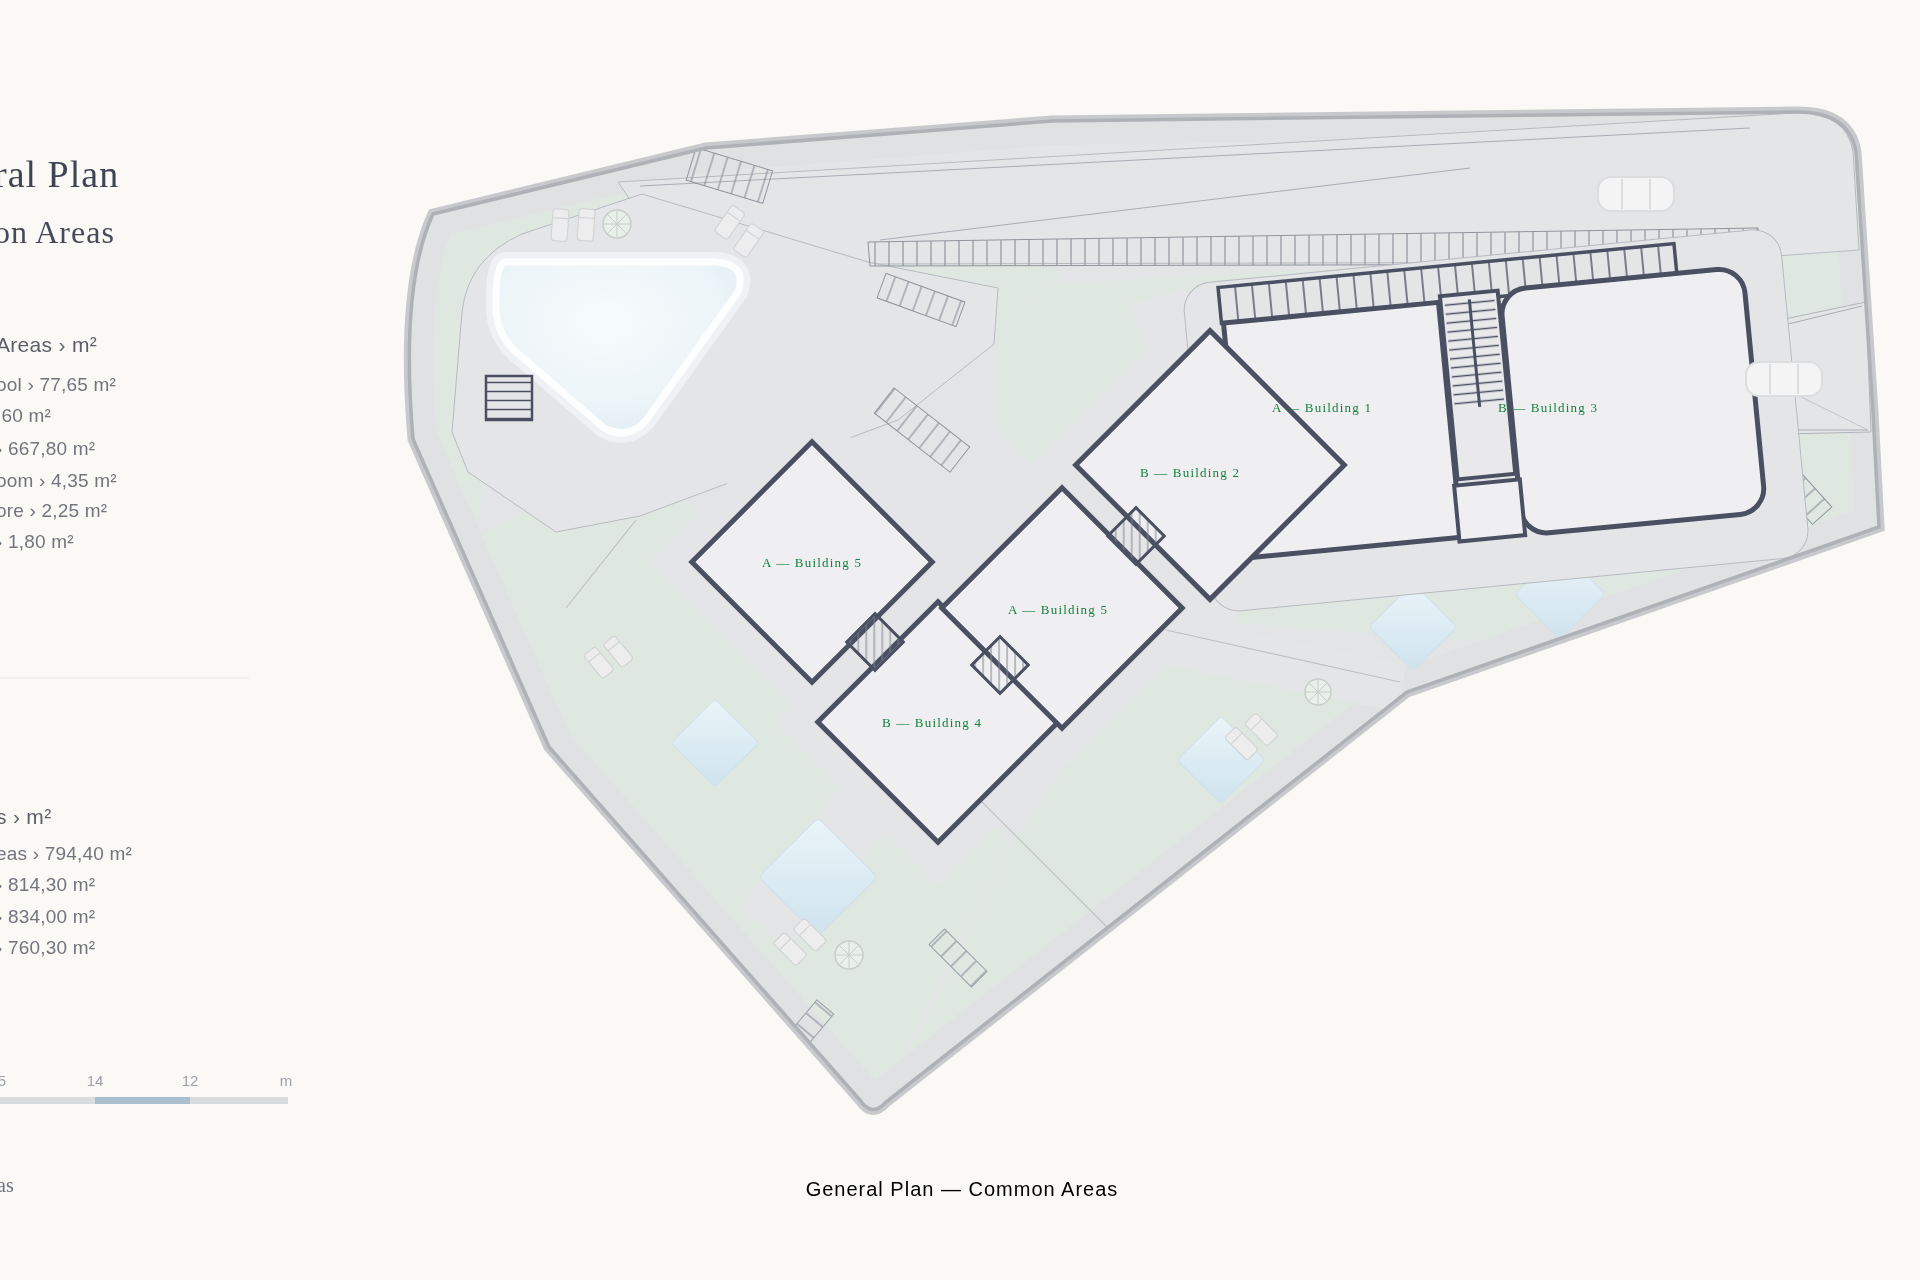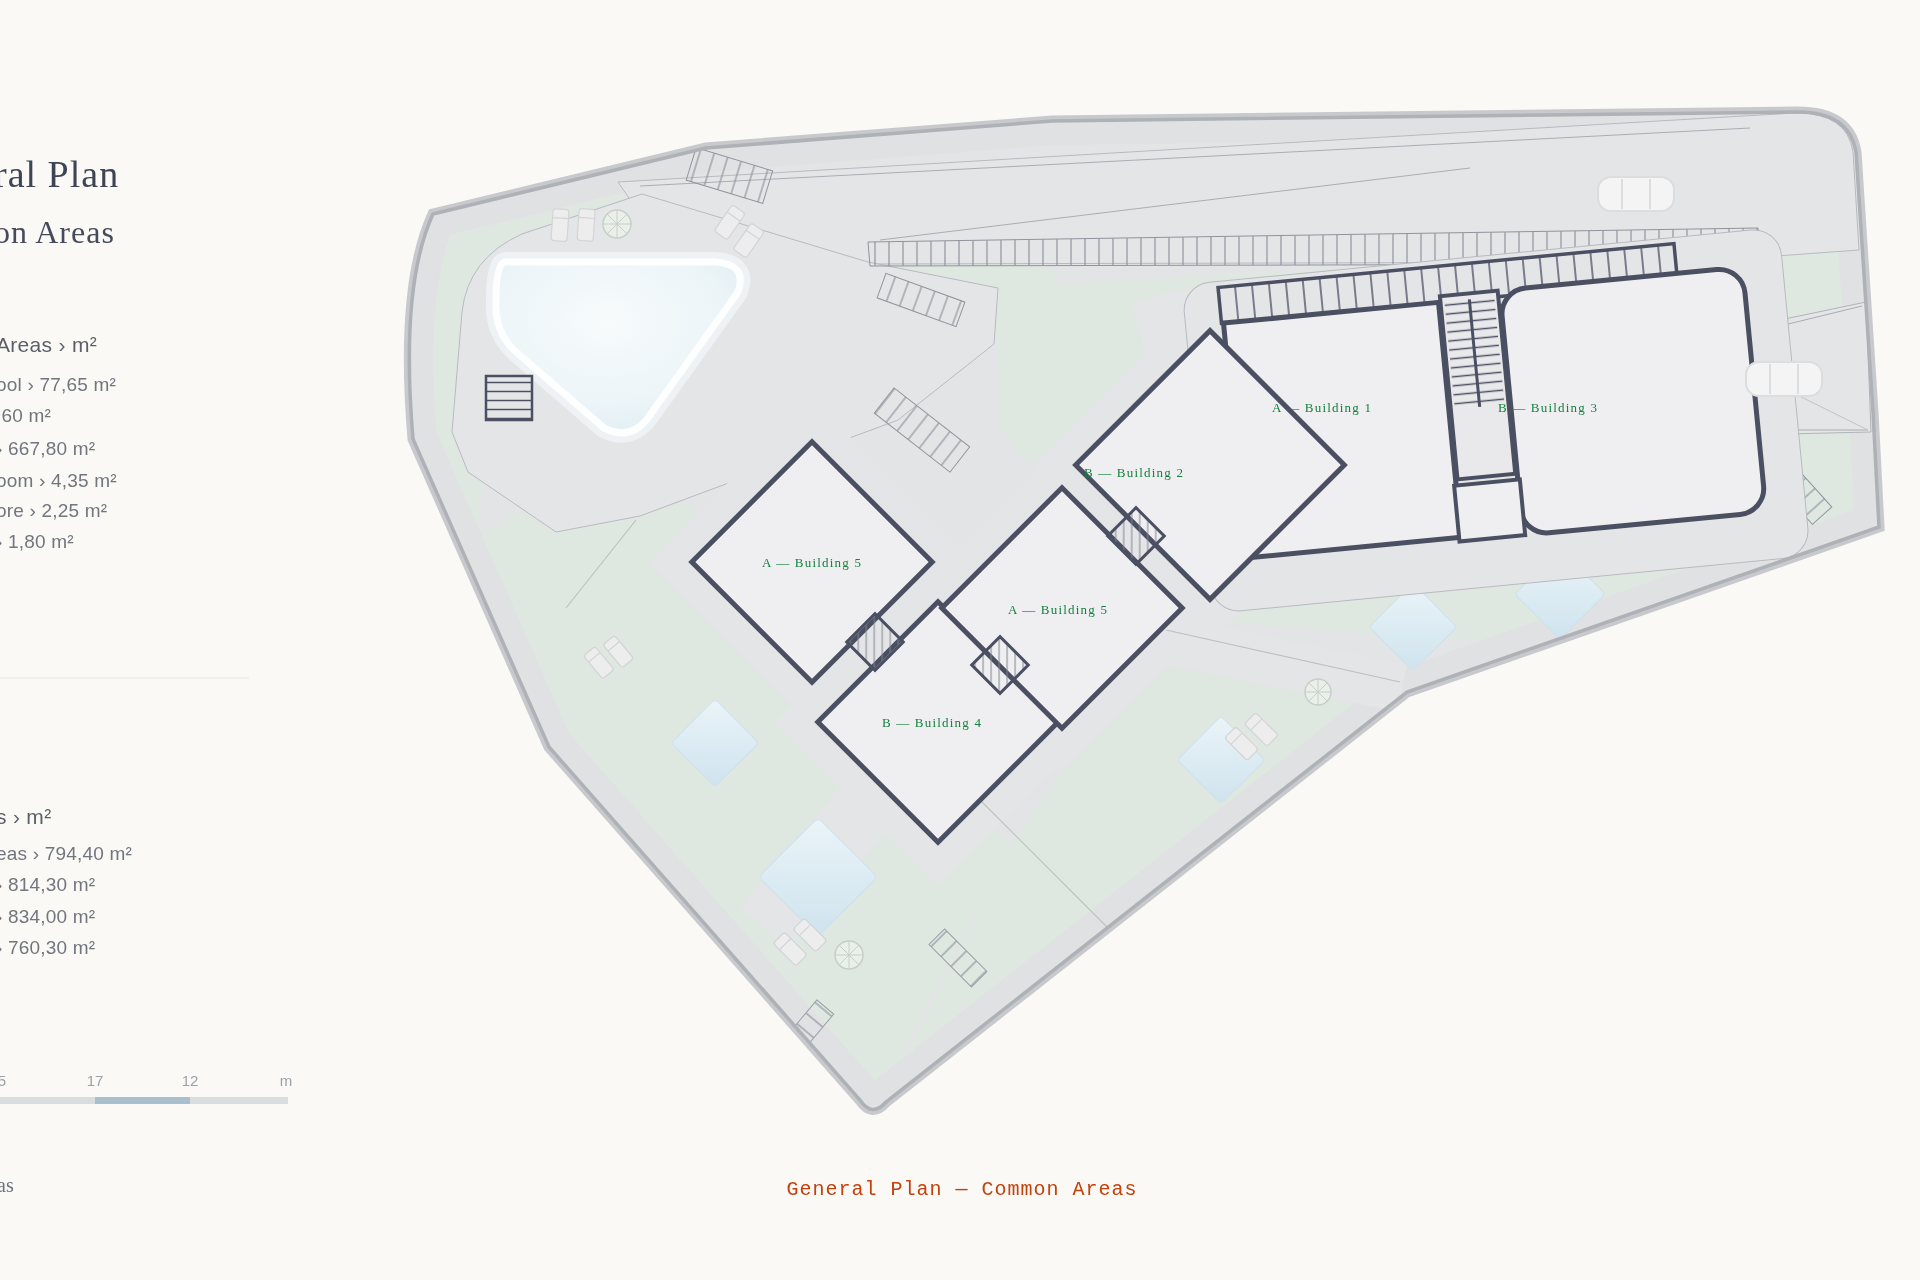--- a/index.html
+++ b/index.html
@@ -20,21 +20,21 @@
   
   .tick{font-size:15px;color:#9aa1a9;transform:translateX(-50%);white-space:nowrap;}
   .bar-seg{top:1097px;height:7px;}
   .frag-bottom{left:-3px;top:1174px;font-family:"Liberation Serif",serif;
     font-size:20px;color:#6d7280;white-space:nowrap;}
   
   .plan-svg{left:0;top:0;}
   .bldg-label{font-family:"Liberation Serif",serif;font-size:13px;color:#15803d;
     letter-spacing:1.2px;white-space:nowrap;transform:translate(-50%,-50%);}
   .caption{left:962px;top:1178px;transform:translateX(-50%);
-    font-family:Liberation Mono, monospace;font-size:20px;color:#c2410c;
+    font-family:Liberation Sans, sans-serif;font-size:20px;color:#000000;
     letter-spacing:1px;white-space:nowrap;}
 </style>
 </head>
 <body>
 
 <svg class="abs plan-svg" width="1920" height="1280" viewBox="0 0 1920 1280">
   <defs>
     <clipPath id="siteClip">
       <path d="M433,214 L706,148 L1052,121 L1795,112 Q1849,111 1856,152 L1873,412 L1879,527
                L1407,692 L886,1102 Q872,1118 860,1100 L549,747 L413,439 Q400,286 433,214 Z"></path>
@@ -264,21 +264,21 @@
       </g>
     </g>
   </g>
 
   <path d="M433,214 L706,148 L1052,121 L1795,112 Q1849,111 1856,152 L1873,412 L1879,527
            L1407,692 L886,1102 Q872,1118 860,1100 L549,747 L413,439 Q400,286 433,214 Z" fill="none" stroke="#aeb1b6" stroke-width="3.5"></path>
 </svg>
 
 <div class="abs bldg-label" style="left:1322px;top:408px">A — Building 1</div>
 <div class="abs bldg-label" style="left:1548px;top:408px">B — Building 3</div>
-<div class="abs bldg-label" style="left:1134px;top:473px">B — Building 2</div>
+<div class="abs bldg-label" style="left:1190px;top:473px">B — Building 2</div>
 <div class="abs bldg-label" style="left:1058px;top:610px">A — Building 5</div>
 <div class="abs bldg-label" style="left:812px;top:563px">A — Building 5</div>
 <div class="abs bldg-label" style="left:932px;top:723px">B — Building 4</div>
 
 <div class="abs side-title1">ral Plan</div>
 <div class="abs side-title2">on Areas</div>
 
 <div class="abs side-header" style="top:333px">Areas › m²</div>
 <div class="abs side-item" style="top:374px">ool › 77,65 m²</div>
 <div class="abs side-item" style="top:405px">,60 m²</div>
@@ -290,21 +290,21 @@
 <div class="abs divider"></div>
 
 <div class="abs side-header" style="top:805px">s › m²</div>
 <div class="abs side-item" style="top:843px">eas › 794,40 m²</div>
 <div class="abs side-item" style="top:874px">› 814,30 m²</div>
 <div class="abs side-item" style="top:906px">› 834,00 m²</div>
 <div class="abs side-item" style="top:937px">› 760,30 m²</div>
 
 <div>
   <span class="abs tick" style="left:2px;top:1072px">5</span>
-  <span class="abs tick" style="left:95px;top:1072px">17</span>
+  <span class="abs tick" style="left:95px;top:1072px">14</span>
   <span class="abs tick" style="left:190px;top:1072px">12</span>
   <span class="abs tick" style="left:286px;top:1072px">m</span>
   <div class="abs bar-seg" style="left:0;width:95px;background:#d9dde0"></div>
   <div class="abs bar-seg" style="left:95px;width:95px;background:#aabfcd"></div>
   <div class="abs bar-seg" style="left:190px;width:98px;background:#d9dde0"></div>
 </div>
 
 <div class="abs frag-bottom">as</div>
 
 <div class="abs caption">General Plan — Common Areas</div>

